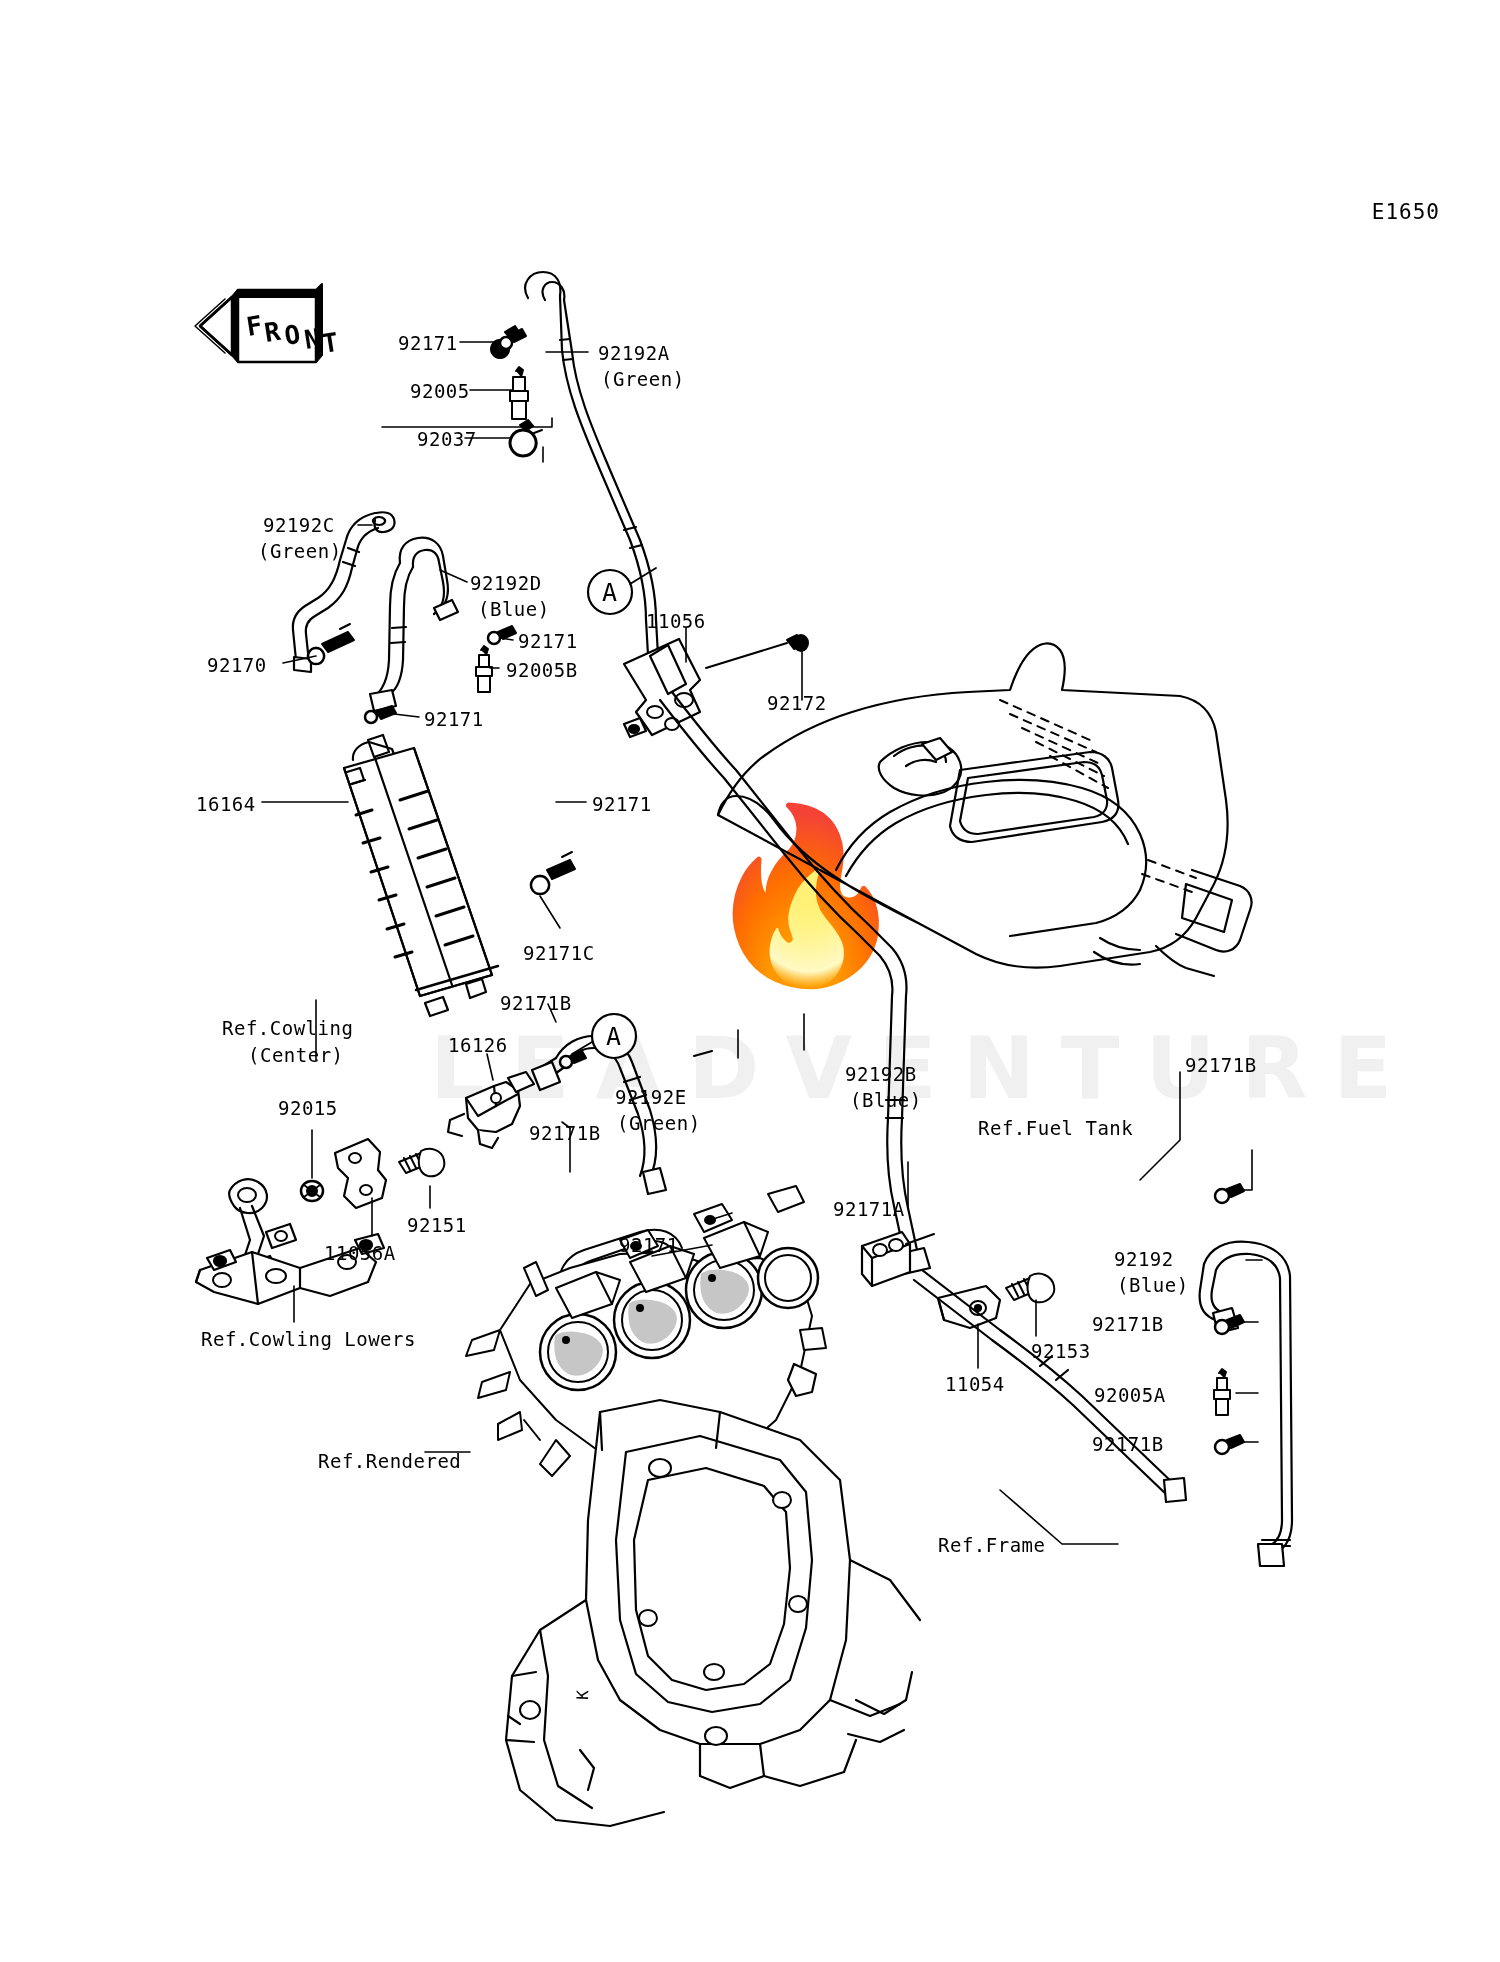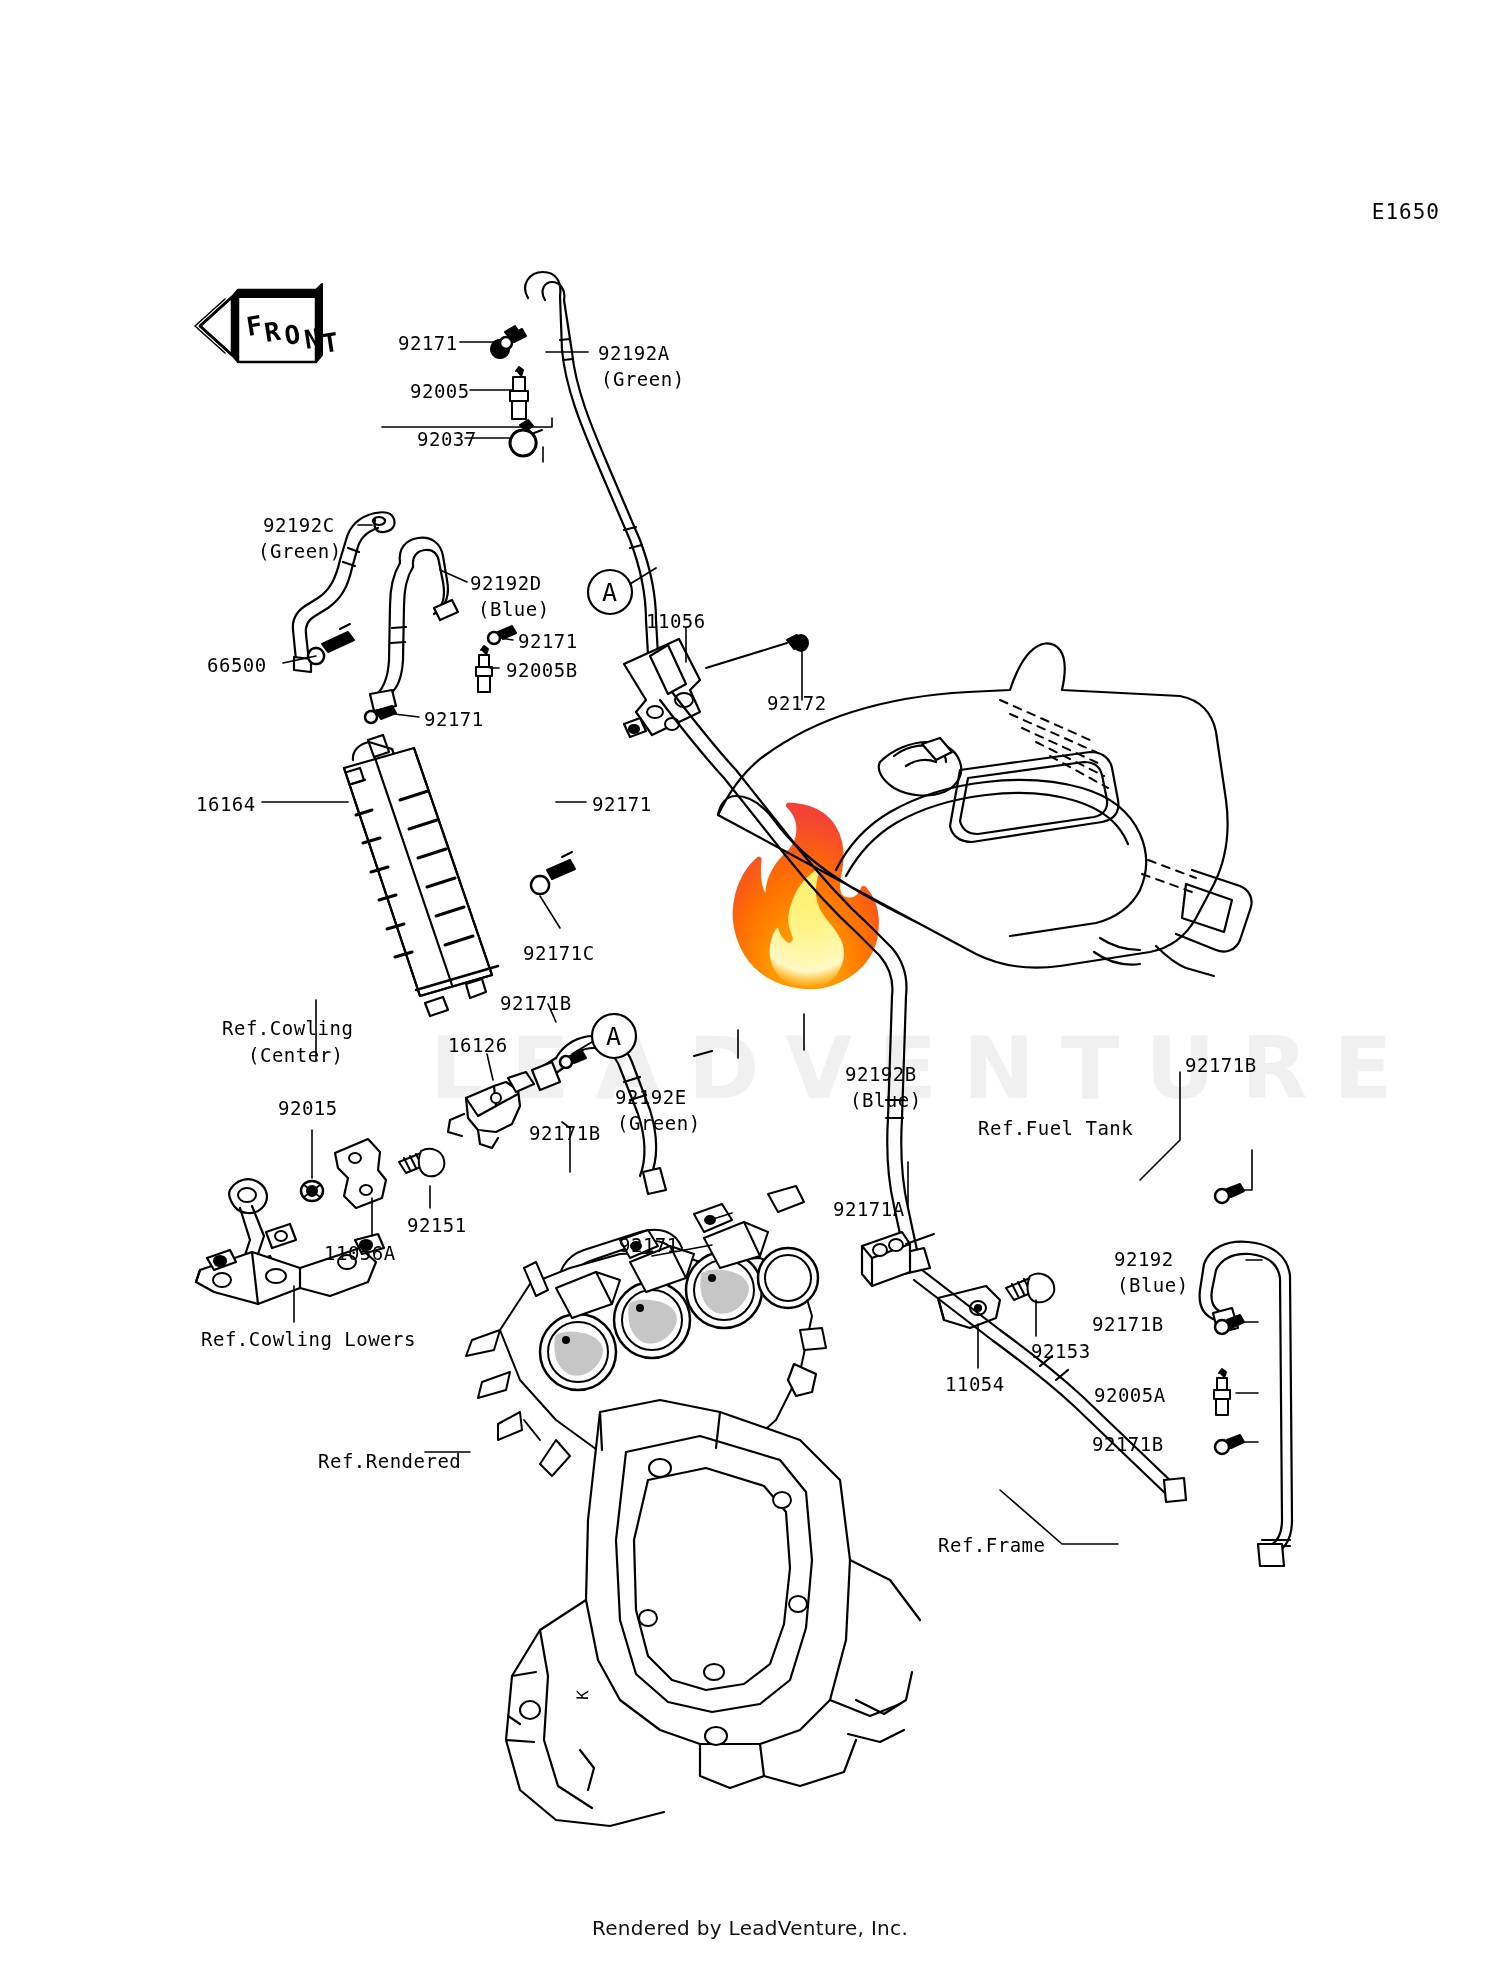--- a/index.html
+++ b/index.html
@@ -531,21 +531,21 @@
   <div class="lbl" style="left:417px;top:426px;">92037</div>
   <div class="lbl" style="left:598px;top:340px;">92192A</div>
   <div class="lbl" style="left:601px;top:366px;">(Green)</div>
 
   <div class="lbl" style="left:263px;top:512px;">92192C</div>
   <div class="lbl" style="left:258px;top:538px;">(Green)</div>
   <div class="lbl" style="left:470px;top:570px;">92192D</div>
   <div class="lbl" style="left:478px;top:596px;">(Blue)</div>
   <div class="lbl" style="left:518px;top:628px;">92171</div>
   <div class="lbl" style="left:506px;top:657px;">92005B</div>
-  <div class="lbl" style="left:207px;top:652px;">66500</div>
+  <div class="lbl" style="left:207px;top:652px;">92170</div>
   <div class="lbl" style="left:424px;top:706px;">92171</div>
   <div class="lbl" style="left:196px;top:791px;">16164</div>
 
   <div class="lbl" style="left:646px;top:608px;">11056</div>
   <div class="lbl" style="left:767px;top:690px;">92172</div>
   <div class="lbl" style="left:592px;top:791px;">92171</div>
   <div class="lbl" style="left:523px;top:940px;">92171C</div>
   <div class="lbl" style="left:500px;top:990px;">92171B</div>
 
   <div class="lbl ref" style="left:222px;top:1015px;">Ref.Cowling</div>
@@ -572,14 +572,13 @@
   <div class="lbl" style="left:999px;top:1338px;margin-left:32px;">92153</div>
 
   <div class="lbl" style="left:1185px;top:1052px;">92171B</div>
   <div class="lbl" style="left:1114px;top:1246px;">92192</div>
   <div class="lbl" style="left:1117px;top:1272px;">(Blue)</div>
   <div class="lbl" style="left:1092px;top:1311px;">92171B</div>
   <div class="lbl" style="left:1094px;top:1382px;">92005A</div>
   <div class="lbl" style="left:1092px;top:1431px;">92171B</div>
   <div class="lbl ref" style="left:938px;top:1532px;">Ref.Frame</div>
 
-  <div class="foot">Rendered by LeadVenture, Inc.</div>
 </div>
 
 </body></html>

